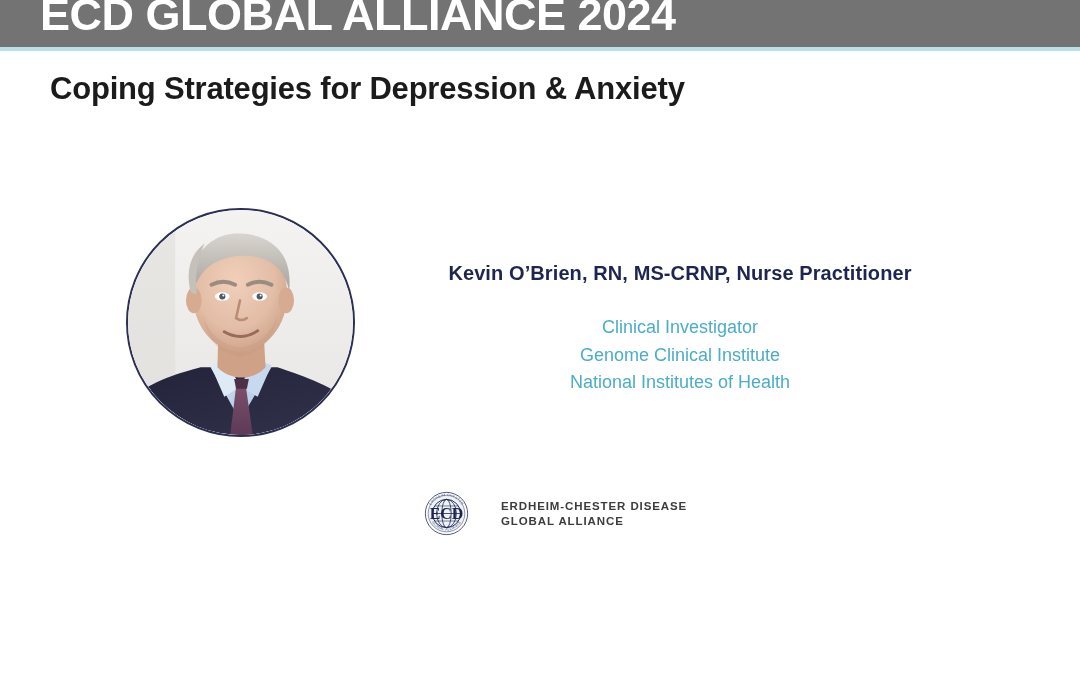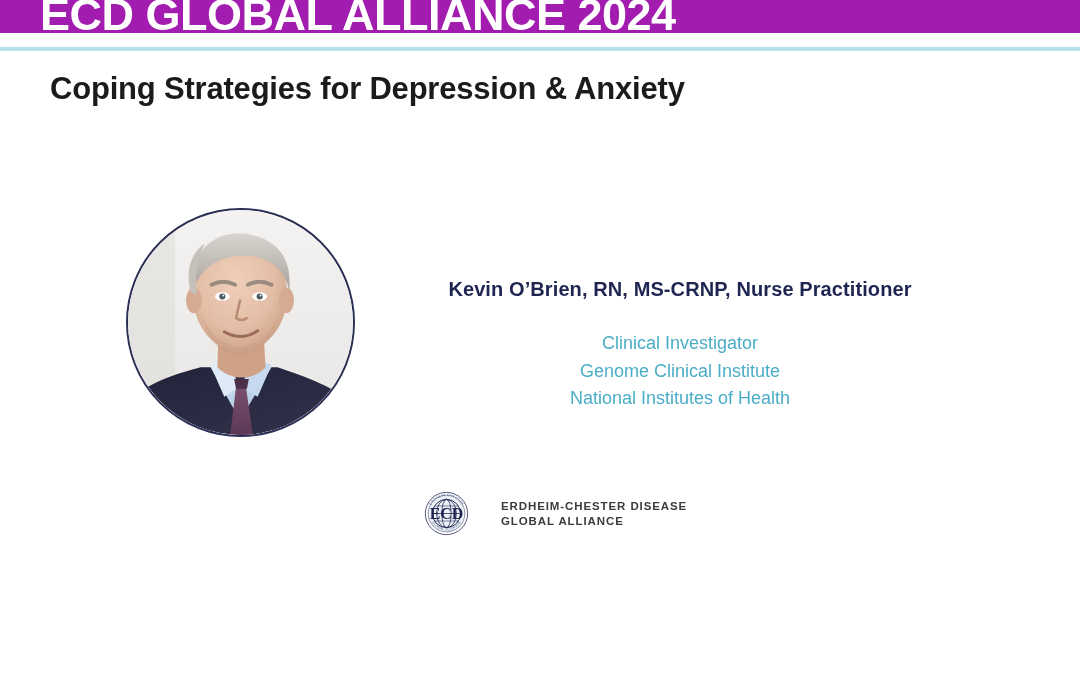--- a/index.html
+++ b/index.html
@@ -15,22 +15,22 @@
     font-family: "Liberation Sans", sans-serif;
     background: #ffffff;
   }
 
   
   .banner {
     position: absolute;
     left: 0;
     top: 0;
     width: 1080px;
-    height: 33px;
-    background: #a21caf;
+    height: 47px;
+    background: #737373;
     overflow: hidden;
   }
   .banner-title {
     position: absolute;
     left: 40px;
     top: -12px;
     font-size: 45px;
     font-weight: bold;
     letter-spacing: -0.5px;
     color: #ffffff;
@@ -74,21 +74,21 @@
   .portrait-svg {
     display: block;
     width: 100%;
     height: 100%;
   }
 
   
   .speaker-block {
     position: absolute;
     left: 380px;
-    top: 276px;
+    top: 260px;
     width: 600px;
     text-align: center;
   }
   .speaker-name {
     font-size: 20px;
     font-weight: bold;
     color: #1f2551;
     letter-spacing: 0.1px;
     line-height: 26px;
     white-space: nowrap;

